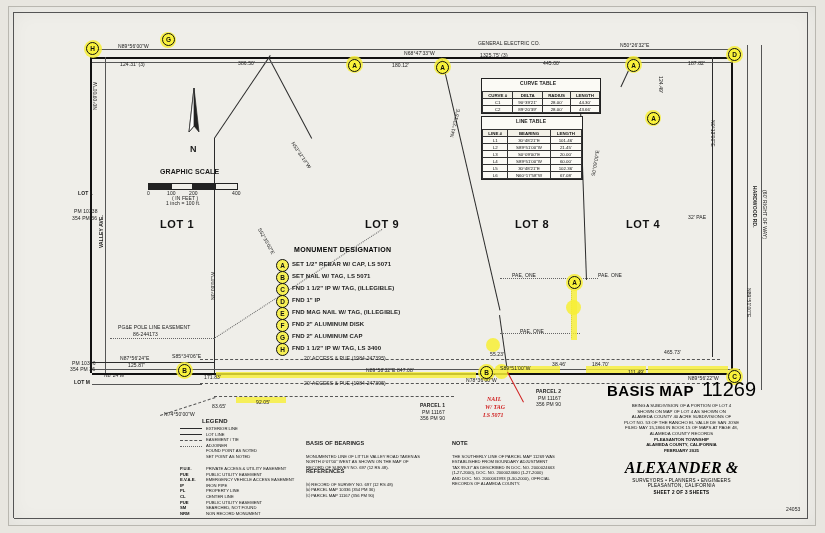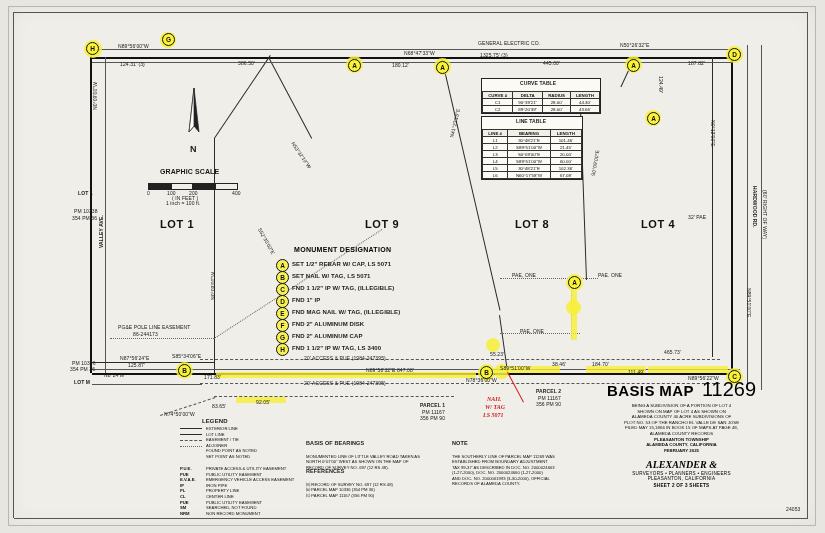--- a/index.html
+++ b/index.html
@@ -50,21 +50,21 @@
   
   .block{position:absolute;}
   .block .hd{font-size:7px;font-weight:bold;letter-spacing:.3px;}
   .legendgrid{font-size:4.2px;line-height:5.6px;color:#111;}
   .legendgrid span.k{display:inline-block;width:26px;font-weight:bold;}
   
   #titleblock{position:absolute;left:566px;top:378px;width:231px;height:136px;}
   .pm-title{font-size:15px;font-weight:bold;letter-spacing:.4px;}
   .pm-num{font-size:20px;font-weight:normal;}
   .tb-body{font-size:4.4px;line-height:5.6px;text-align:center;color:#111;}
-  .firm1{font-size:10px;font-weight:bold;font-style:italic;font-family:"Liberation Serif",serif;}
+  .firm1{font-size:16px;font-weight:bold;font-style:italic;font-family:"Liberation Serif",serif;}
   .firm2{font-size:12.5px;font-weight:bold;font-family:"Liberation Serif",serif;}
   .firm-sub{font-size:4.6px;letter-spacing:.3px;}
   
   #north{position:absolute;left:176px;top:88px;width:36px;height:62px;}
   
   #gscale{position:absolute;left:120px;top:168px;width:150px;height:32px;}
   .bar{position:absolute;height:5px;border:0.7px solid #222;}
   .bar.f{background:#222;}
   
   .red{color:#d02020;font-family:"Liberation Serif",serif;font-style:italic;font-size:6px;font-weight:bold;}
@@ -149,21 +149,21 @@
   <div class="mon" style="left:728px;top:48px;">D</div>
   <div class="mon" style="left:647px;top:112px;">A</div>
   <div class="mon" style="left:568px;top:276px;">A</div>
   <div class="mon" style="left:178px;top:364px;">B</div>
   <div class="mon" style="left:480px;top:366px;">B</div>
   <div class="mon" style="left:728px;top:370px;">C</div>
 
   <div class="lbl" style="left:160px;top:218px;">LOT 1</div>
   <div class="lbl" style="left:365px;top:218px;">LOT 9</div>
   <div class="lbl" style="left:515px;top:218px;">LOT 8</div>
-  <div class="lbl" style="left:641px;top:218px;">LOT 4</div>
+  <div class="lbl" style="left:626px;top:218px;">LOT 4</div>
 
   <div class="t b" style="left:78px;top:190px;">LOT L</div>
   <div class="t" style="left:74px;top:208px;">PM 10338</div>
   <div class="t" style="left:72px;top:215px;">354  PM  36</div>
   <div class="t" style="left:72px;top:360px;">PM 10336</div>
   <div class="t" style="left:70px;top:366px;">354  PM  36</div>
   <div class="t b" style="left:74px;top:379px;">LOT M</div>
   <div class="t" style="left:478px;top:40px;">GENERAL ELECTRIC CO.</div>
   <div class="t" style="left:688px;top:214px;">32' PAE</div>
   <div class="t" style="left:512px;top:272px;">PAE, ONE</div>

